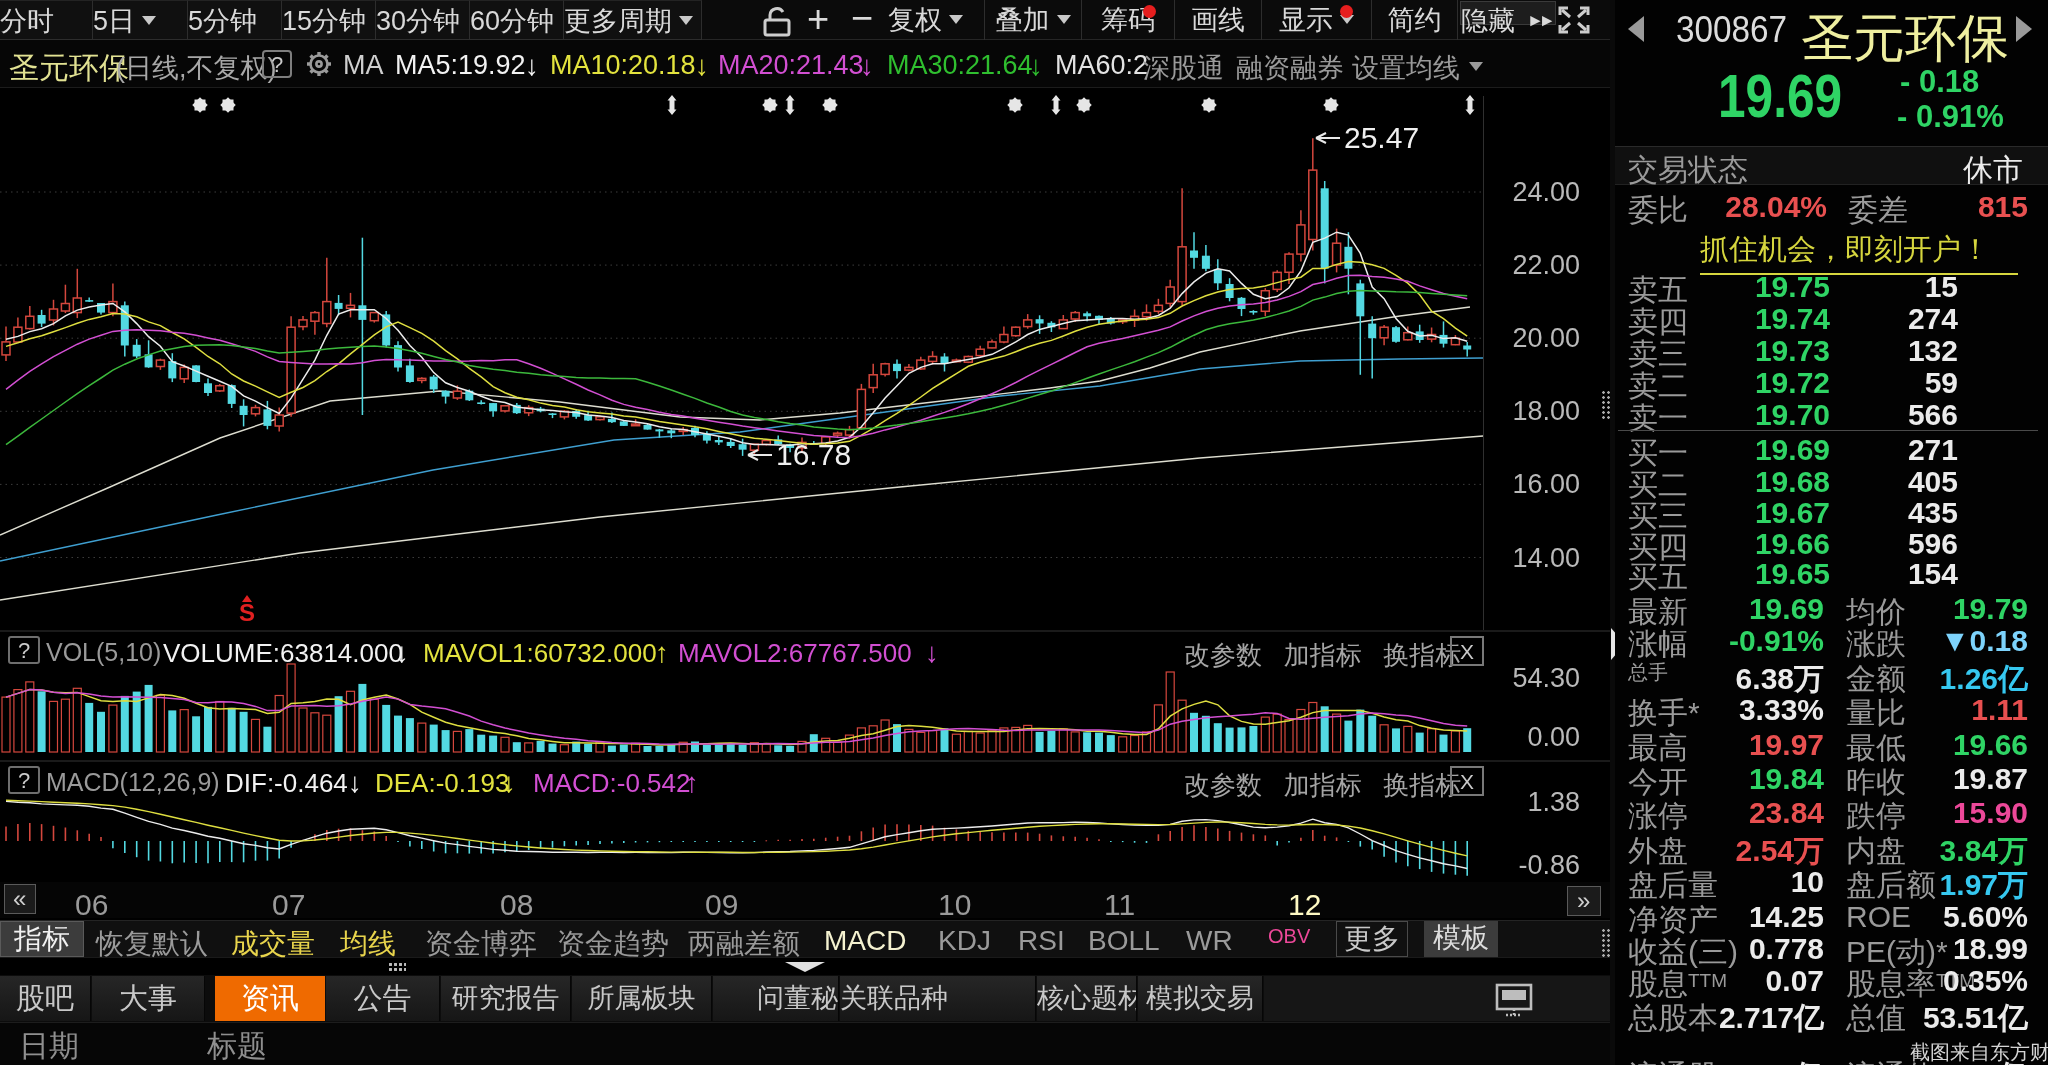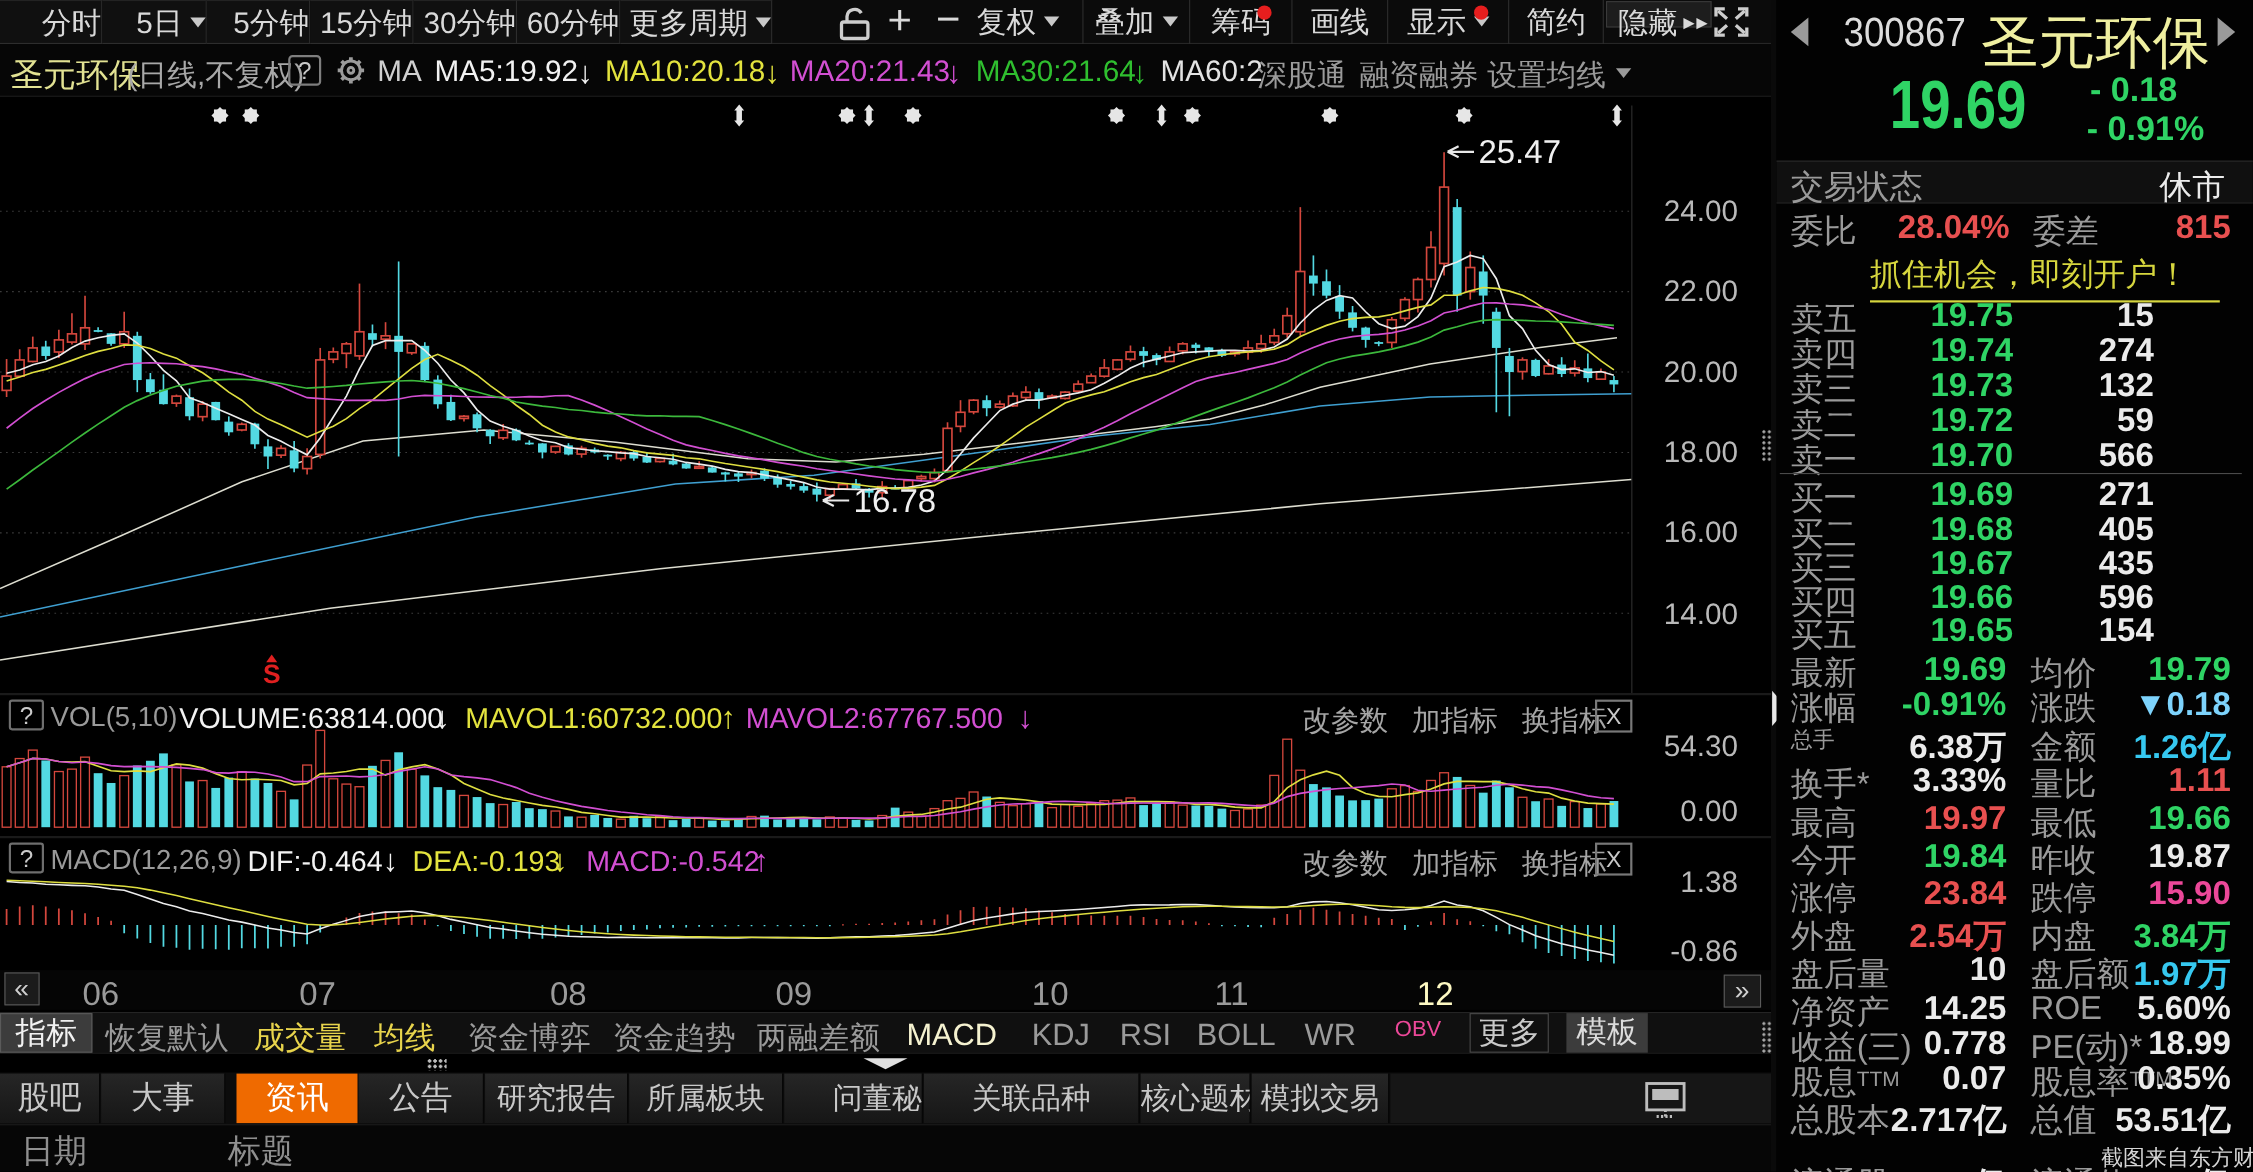--- a/index.html
+++ b/index.html
@@ -1,17 +1,17 @@
 <!DOCTYPE html>
 <html><head><meta charset="utf-8">
 <style>
 *{margin:0;padding:0;box-sizing:border-box}
 html,body{width:2048px;height:1065px;background:#000;overflow:hidden;font-family:"Liberation Sans",sans-serif;}
 .abs{position:absolute;white-space:nowrap}
-.tb{position:absolute;white-space:nowrap;top:0;height:40px;line-height:40px;text-align:right;color:#d9d9d9;font-size:27px;background:#101010;border-right:1px solid #2d2d2d;border-top:1px solid #232323;border-bottom:1px solid #2d2d2d;}
+.tb{position:absolute;white-space:nowrap;top:0;height:40px;line-height:40px;text-align:left;color:#d9d9d9;font-size:27px;background:#101010;border-right:1px solid #2d2d2d;border-top:1px solid #232323;border-bottom:1px solid #2d2d2d;}
 .car{display:inline-block;width:0;height:0;border-left:7px solid transparent;border-right:7px solid transparent;border-top:9px solid #c9c9c9;vertical-align:middle;margin-left:7px;margin-bottom:4px}
 .reddot{position:absolute;width:13px;height:13px;border-radius:50%;background:#e61e1e}
 .sup{font-size:19px;vertical-align:7px}
 </style></head>
 <body>
 
 <div class="abs" style="left:0;top:0;width:1610px;height:40px;background:#0b0b0b;border-bottom:1px solid #262626"></div>
 <div class="tb" style="left:0;width:93px;border-left:none">分时</div>
 <div class="tb" style="left:93px;width:95px">5日<span class="car"></span></div>
 <div class="tb" style="left:188px;width:94px">5分钟</div>
@@ -26,21 +26,21 @@
 <div class="abs" style="left:800px;top:0;width:36px;height:40px;color:#d9d9d9;font-size:38px;line-height:38px;text-align:center">+</div>
 <div class="abs" style="left:844px;top:0;width:36px;height:40px;color:#d9d9d9;font-size:38px;line-height:36px;text-align:center">−</div>
 <div class="abs" style="left:888px;top:0;width:97px;height:40px;line-height:40px;color:#d9d9d9;font-size:27px;border-right:1px solid #2d2d2d">复权<span class="car"></span></div>
 <div class="abs" style="left:985px;top:0;width:97px;height:40px;line-height:40px;color:#d9d9d9;font-size:27px;text-align:center;border-right:1px solid #2d2d2d">叠加<span class="car"></span></div>
 <div class="abs" style="left:1082px;top:0;width:93px;height:40px;line-height:40px;color:#d9d9d9;font-size:27px;text-align:center;border-right:1px solid #2d2d2d">筹码</div>
 <div class="reddot" style="left:1143px;top:5px"></div>
 <div class="abs" style="left:1175px;top:0;width:87px;height:40px;line-height:40px;color:#d9d9d9;font-size:27px;text-align:center;border-right:1px solid #2d2d2d">画线</div>
 <div class="abs" style="left:1262px;top:0;width:110px;height:40px;line-height:40px;color:#d9d9d9;font-size:27px;text-align:center;border-right:1px solid #2d2d2d">显示<span class="car"></span></div>
 <div class="reddot" style="left:1340px;top:5px"></div>
 <div class="abs" style="left:1372px;top:0;width:86px;height:40px;line-height:40px;color:#d9d9d9;font-size:27px;text-align:center;border-right:1px solid #2d2d2d">简约</div>
-<div class="abs" style="left:1460px;top:1px;width:96px;height:24px;line-height:38px;color:#d9d9d9;font-size:27px;text-align:left;padding-left:10px;background:#1d1d1d;border:1px solid #3a3a3a">隐藏</div>
+<div class="abs" style="left:1460px;top:1px;width:96px;height:24px;line-height:38px;color:#d9d9d9;font-size:27px;text-align:left;background:#1d1d1d;border:1px solid #3a3a3a">隐藏</div>
 <div class="abs" style="left:1527px;top:11px;color:#d9d9d9;font-size:17px;letter-spacing:-5px">►►&nbsp;</div>
 <svg class="abs" style="left:1556px;top:4px" width="36" height="32" viewBox="0 0 36 32">
  <g stroke="#cdcdcd" stroke-width="3" fill="none">
   <path d="M4 11 V4 H12 M24 4 H32 V11 M32 21 V28 H24 M12 28 H4 V21"></path>
   <path d="M6 6 L14 13 M30 6 L22 13 M30 26 L22 19 M6 26 L14 19"></path>
  </g>
 </svg>
 
 <div class="abs" style="left:0;top:40px;width:1610px;height:48px;border-bottom:1px solid #1c1c1c;background:#060606"></div>
 <div class="abs" style="left:9px;top:48px;font-size:30px;color:#e2e293">圣元环保</div>
@@ -719,21 +719,21 @@
 <div class="abs" style="left:785px;top:962px;width:0;height:0;border-left:20px solid transparent;border-right:20px solid transparent;border-top:10px solid #e0e0e0"></div>
 
 <div class="abs" style="left:0;top:975px;width:1610px;height:47px;background:#0c0c0c"></div>
 <div class="abs" style="left:0;top:976px;width:91px;height:45px;background:linear-gradient(#262626,#161616);border-right:1px solid #060606;color:#c8c8c8;font-size:29px;text-align:center;line-height:45px">股吧</div>
 <div class="abs" style="left:92px;top:976px;width:113px;height:45px;background:linear-gradient(#262626,#161616);border-right:1px solid #060606;color:#c8c8c8;font-size:29px;text-align:center;line-height:45px">大事</div>
 <div class="abs" style="left:215px;top:976px;width:110px;height:45px;background:#ef6a00;color:#fff;font-size:29px;text-align:center;line-height:45px">资讯</div>
 <div class="abs" style="left:326px;top:976px;width:114px;height:45px;background:linear-gradient(#262626,#161616);border-right:1px solid #060606;color:#c8c8c8;font-size:29px;text-align:center;line-height:45px">公告</div>
 <div class="abs" style="left:441px;top:976px;width:130px;height:45px;background:linear-gradient(#262626,#161616);border-right:1px solid #060606;color:#c8c8c8;font-size:27px;text-align:center;line-height:45px">研究报告</div>
 <div class="abs" style="left:572px;top:976px;width:140px;height:45px;background:linear-gradient(#262626,#161616);border-right:1px solid #060606;color:#c8c8c8;font-size:27px;text-align:center;line-height:45px">所属板块</div>
 <div class="abs" style="left:713px;top:976px;width:126px;height:45px;background:linear-gradient(#262626,#161616);border-right:1px solid #060606;color:#c8c8c8;font-size:27px;text-align:right;line-height:45px">问董秘</div>
-<div class="abs" style="left:840px;top:976px;width:196px;height:45px;background:linear-gradient(#262626,#161616);border-right:1px solid #060606;color:#c8c8c8;font-size:27px;text-align:center;line-height:45px">关联品种</div>
+<div class="abs" style="left:840px;top:976px;width:196px;height:45px;background:linear-gradient(#262626,#161616);border-right:1px solid #060606;color:#c8c8c8;font-size:27px;line-height:45px">关联品种</div>
 <div class="abs" style="left:1037px;top:976px;width:100px;height:45px;background:linear-gradient(#262626,#161616);border-right:1px solid #060606;color:#c8c8c8;font-size:27px;text-align:center;line-height:45px;overflow:hidden">核心题材</div>
 <div class="abs" style="left:1138px;top:976px;width:125px;height:45px;background:linear-gradient(#262626,#161616);border-right:1px solid #060606;color:#c8c8c8;font-size:27px;text-align:center;line-height:45px">模拟交易</div>
 <div class="abs" style="left:1264px;top:976px;width:346px;height:45px;background:#161616"></div>
 <svg class="abs" style="left:1494px;top:982px" width="40" height="36" viewBox="0 0 40 36">
  <rect x="3" y="3" width="34" height="24" fill="none" stroke="#bdbdbd" stroke-width="2.6"></rect>
  <rect x="8" y="8" width="24" height="10" fill="#bdbdbd"></rect>
  <path d="M20 27 v6 M12 33 h16" stroke="#bdbdbd" stroke-width="2.6" stroke-dasharray="2,2"></path>
 </svg>
 
 <div class="abs" style="left:0;top:1022px;width:1610px;height:43px;background:#060606;border-top:1px solid #1d1d1d"></div>

